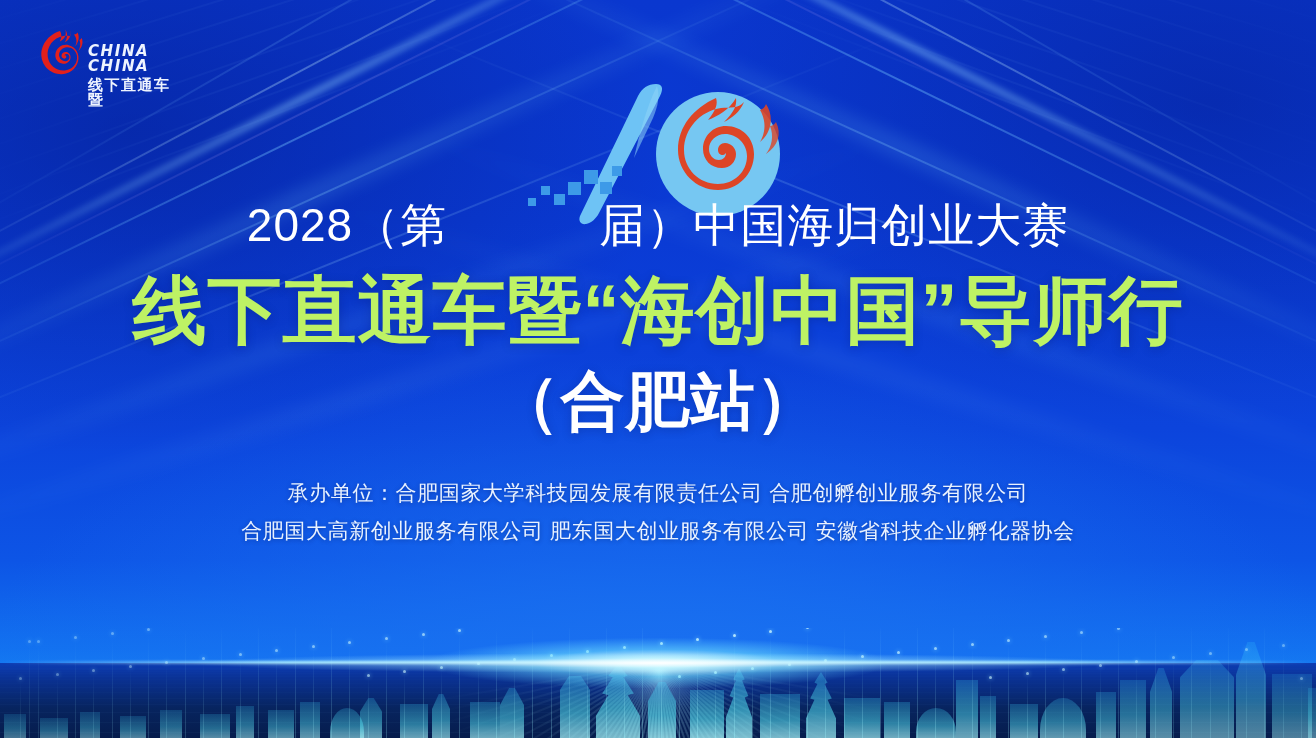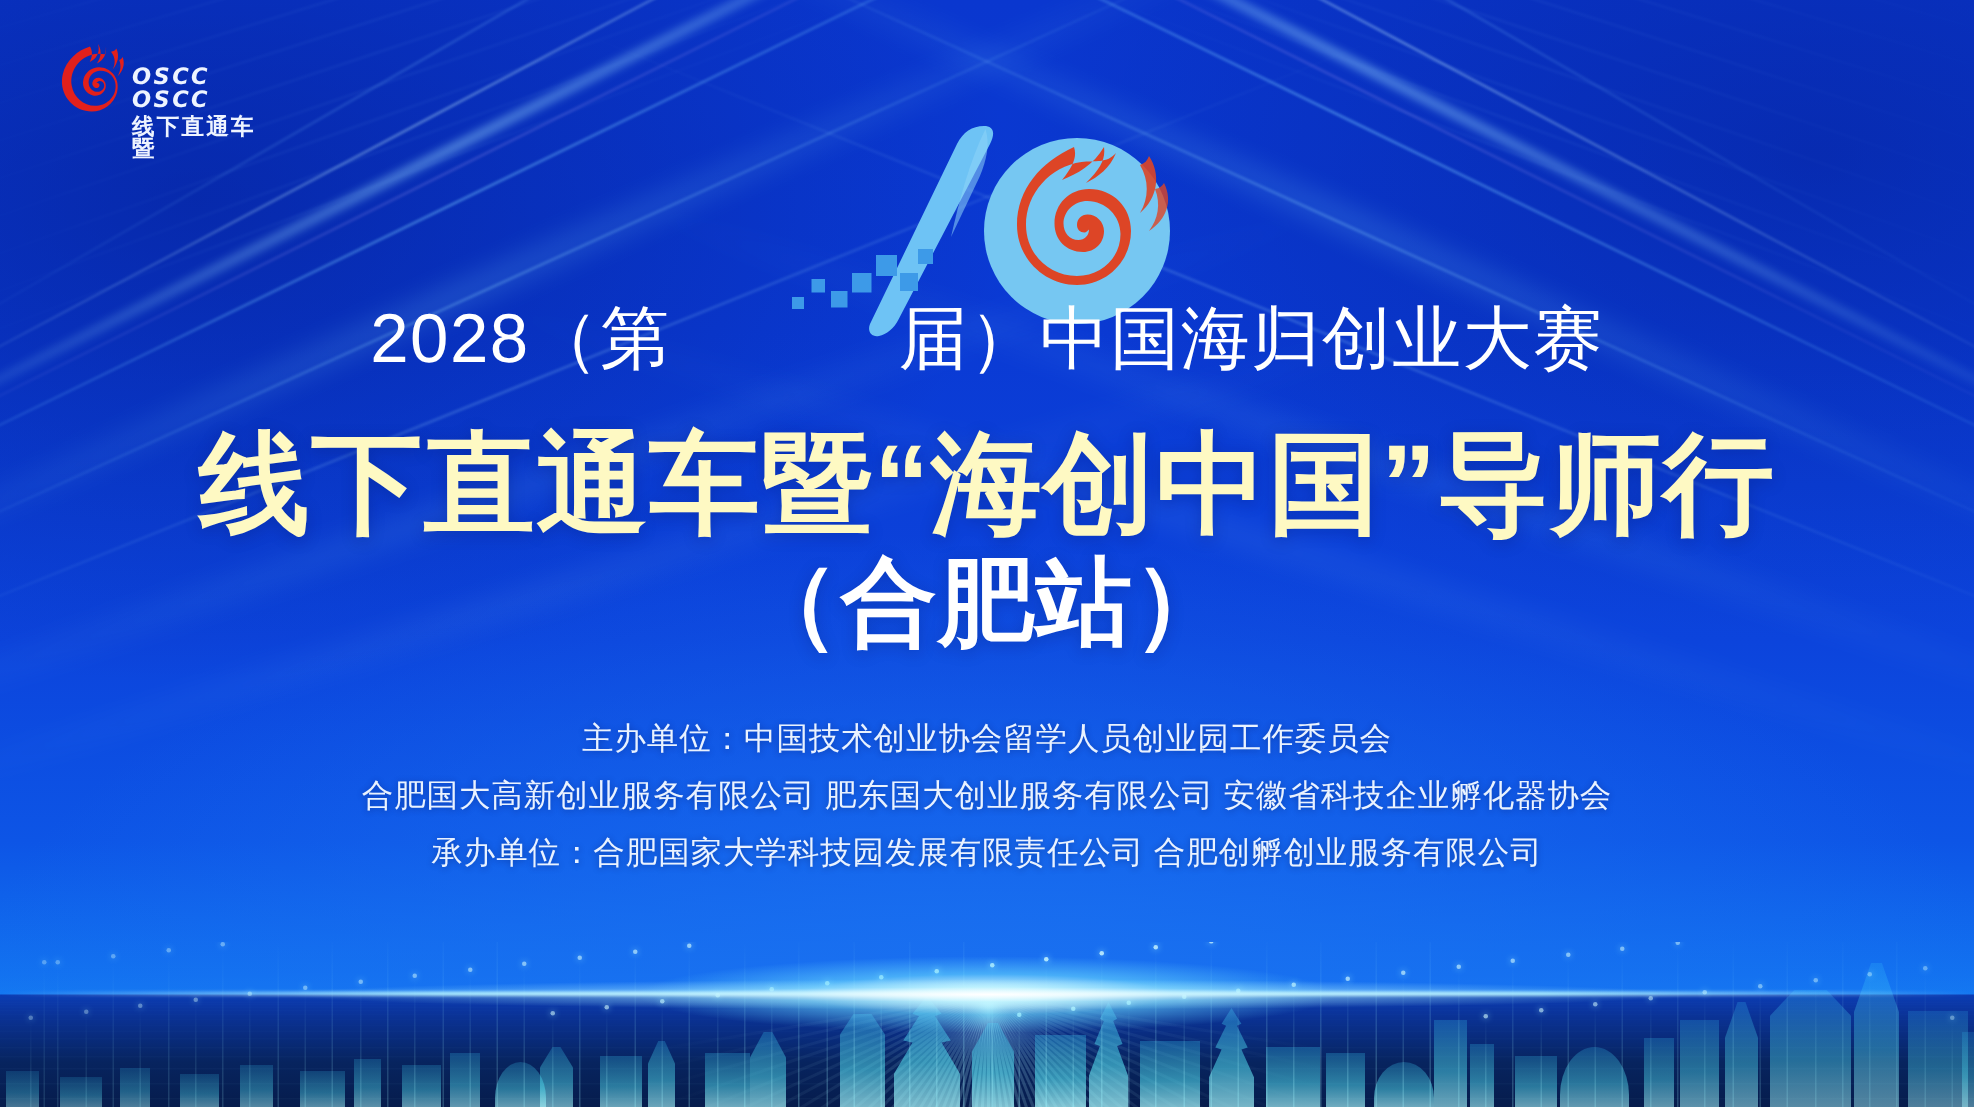--- a/index.html
+++ b/index.html
@@ -118,24 +118,23 @@
 
   .line-year {
     position: absolute; left: 0; right: 0; top: 195px;
     font-size: 46px; font-weight: 400; color: #ffffff;
     letter-spacing: 1px; white-space: nowrap;
   }
   .line-year .gap { display: inline-block; width: 152px; }
 
   .line-main {
     position: absolute; left: 0; right: 0; top: 262px;
-    font-size: 74px; font-weight: 700; color: #fef9c3;
+    font-size: 74px; font-weight: 700; color: #bef264;
     letter-spacing: 1px; white-space: nowrap;
     text-shadow: 0 2px 10px rgba(0,20,90,.25);
-    margin-top: 12px;
   }
   .line-sub {
     position: absolute; left: 0; right: 0; top: 358px;
     font-size: 64px; font-weight: 700; color: #ffffff;
     letter-spacing: 1px; white-space: nowrap;
     text-shadow: 0 2px 10px rgba(0,20,90,.25);
   }
 
   .orgs { position: absolute; left: 0; right: 0; top: 474px; }
   .org-line {
@@ -452,21 +451,21 @@
                  C48.1 36.5 43.2 43.1 36.0 44.3 C27.3 45.8 19.2 39.8 17.8 31.0
                  C16.2 21.0 23.2 11.6 33.4 10.0 C35.6 9.6 37.8 9.7 39.9 10.2
                  C40.6 8.2 40.8 6.1 40.5 4 Z" fill="#e2201c"></path>
         <path d="M44.0 8.5 C47.2 12.4 47.0 17.0 45.0 20.5 C48.6 16.2 49.8 11.4 47.6 6.4
                  C46.9 7.6 45.6 8.3 44.0 8.5 Z" fill="#e2201c"></path>
         <path d="M49.5 14.0 C51.0 18.0 50.3 21.8 48.2 25.0 C52.0 21.5 53.5 17.0 51.8 12.0
                  C51.2 13.0 50.4 13.7 49.5 14.0 Z" fill="#e2201c"></path>
       </svg>
     </div>
     <div class="logo-text">
-      <div class="logo-en">OSCC OSCC</div>
+      <div class="logo-en">CHINA CHINA</div>
       <div class="logo-cn">线下直通车暨</div>
     </div>
   </div>
 
   <div class="content">
 
     <div class="ten">
       <svg viewBox="0 0 300 150" width="300" height="150" aria-hidden="true">
 
         <path d="M148 6 C140 6 134 10 130 18 L72 138 C70 143 73 147 78 146
@@ -501,19 +500,18 @@
     </div>
 
     <div class="line-year">
       <span>2028（第</span><span class="gap"></span><span>届）中国海归创业大赛</span>
     </div>
 
     <div class="line-main">线下直通车暨“海创中国”导师行</div>
     <div class="line-sub">（合肥站）</div>
 
     <div class="orgs">
-      <div class="org-line">主办单位：中国技术创业协会留学人员创业园工作委员会</div>
+      <div class="org-line">承办单位：合肥国家大学科技园发展有限责任公司  合肥创孵创业服务有限公司</div>
       <div class="org-line">合肥国大高新创业服务有限公司  肥东国大创业服务有限公司  安徽省科技企业孵化器协会</div>
-      <div class="org-line">承办单位：合肥国家大学科技园发展有限责任公司  合肥创孵创业服务有限公司</div>
     </div>
 
   </div>
 </div>
 
 </body></html>

